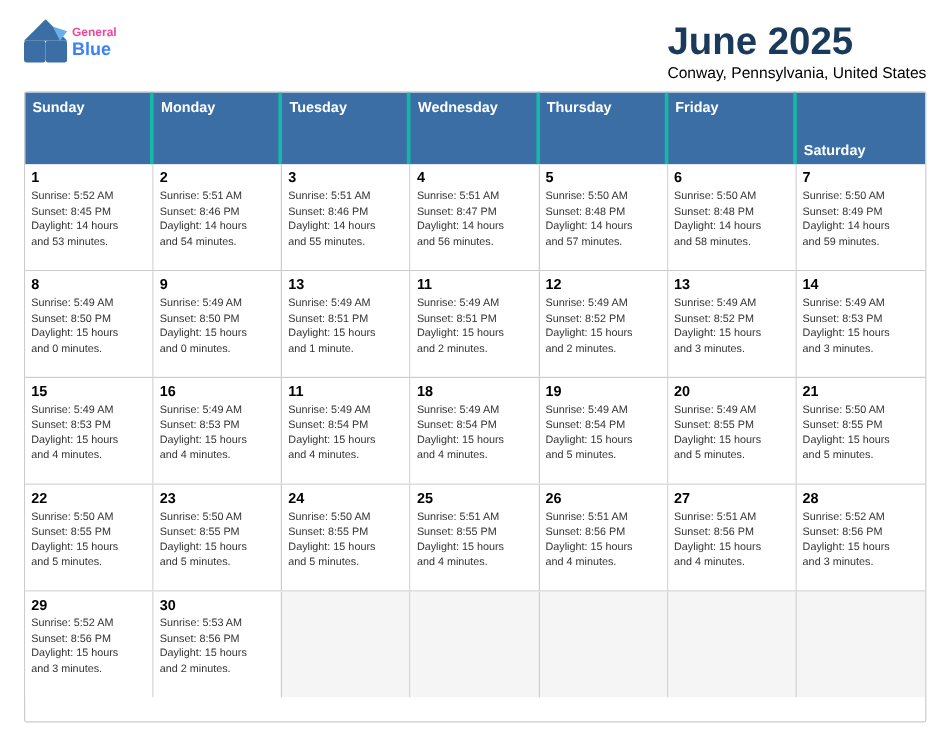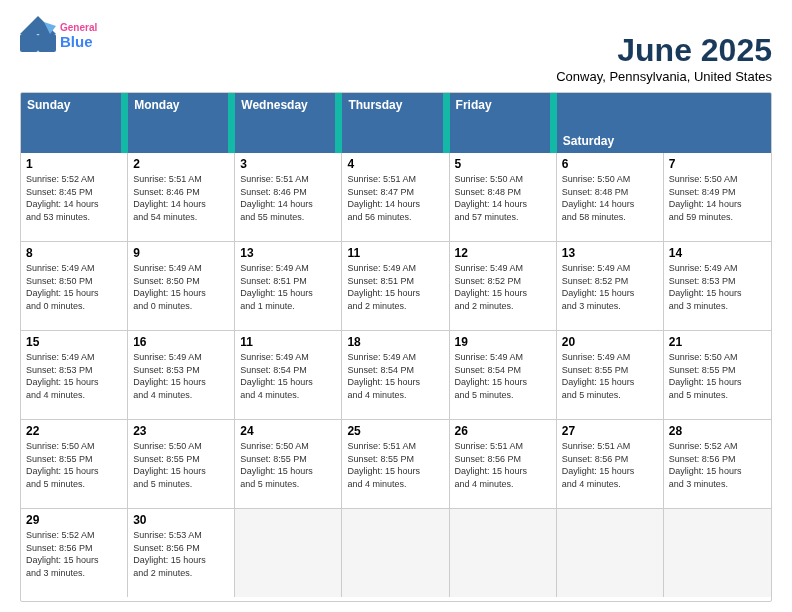--- a/index.html
+++ b/index.html
@@ -22,22 +22,20 @@
       justify-content: space-between;
       align-items: flex-start;
       margin-bottom: 8px;
     }
     .logo {
       display: flex;
       flex-direction: column;
       align-items: flex-start;
     }
     .title-block {
-      text-align: right;
-      margin-top: 16px;
     }
     .month-title {
       font-size: 32px;
       font-weight: bold;
       color: #1a3a5c;
     }
     .location {
       font-size: 13px;
       color: #000000;
     }
@@ -51,21 +49,21 @@
       display: grid;
       grid-template-columns: repeat(7, 1fr);
       background: #3a6ea5;
     }
     .cal-header-cell {
       color: #fff;
       font-weight: bold;
       font-size: 12px;
       padding: 5px 6px;
       text-align: left;
-      border-right: 7px solid #14b8a6;
+      border-right: 3px solid #14b8a6;
     }
     .cal-header-cell:last-child { border-right: none; margin-top: 36px; }
     .cal-body {
       display: flex;
       flex-direction: column;
     }
     .cal-row {
       display: grid;
       grid-template-columns: repeat(7, 1fr);
       border-top: 1px solid #ccc;
@@ -127,20 +125,21 @@
     <div class="title-block">
       <div class="month-title">June 2025</div>
       <div class="location">Conway, Pennsylvania, United States</div>
     </div>
   </div>
 
   <div class="calendar">
     <div class="cal-header">
       <div class="cal-header-cell">Sunday</div>
       <div class="cal-header-cell">Monday</div>
+      <div class="cal-header-cell">Tuesday</div>
       <div class="cal-header-cell">Wednesday</div>
       <div class="cal-header-cell">Thursday</div>
       <div class="cal-header-cell">Friday</div>
       <div class="cal-header-cell">Saturday</div>
     </div>
 
     <div class="cal-body" style="display:flex;flex-direction:column;">
 
       <div class="cal-row" style="border-top:none;">
         <div class="cal-cell">

